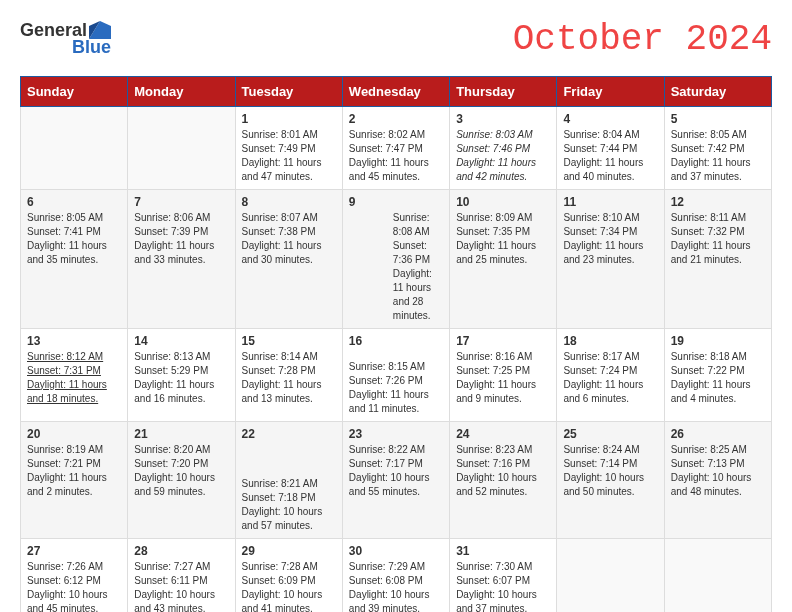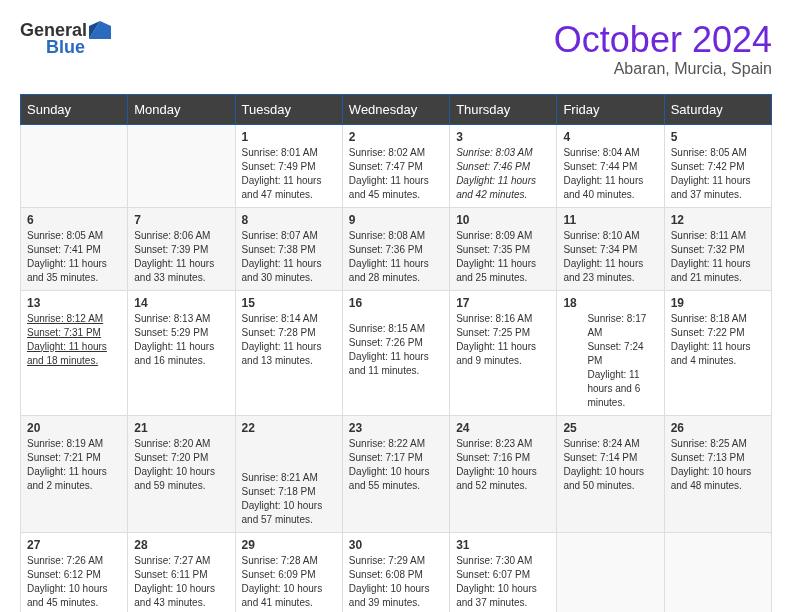--- a/index.html
+++ b/index.html
@@ -30,37 +30,38 @@
       font-size: 18px;
       font-weight: bold;
       color: #2a6bbf;
     }
     .title-block {
       text-align: right;
     }
     .month-title {
       font-size: 36px;
       font-weight: 300;
-      color: #6d28d9;
+      color: #ef4444;
       line-height: 1.1;
+      font-family: Liberation Mono, monospace;
     }
     .location-title {
       font-size: 16px;
       color: #555;
     }
     .calendar {
       width: 100%;
       border-collapse: collapse;
       border: 1px solid #ccc;
     }
     .calendar th {
-      background-color: #404040;
+      background-color: #b91c1c;
       color: #fff;
       font-size: 13px;
-      font-weight: normal;
+      font-weight: bold;
       padding: 7px 6px;
       text-align: left;
       border: 1px solid #1d5aa0;
     }
     .calendar td {
       width: 107px;
       vertical-align: top;
       padding: 5px 6px;
       font-size: 10.5px;
       color: #333;
@@ -86,34 +87,33 @@
     }
     .empty-cell {
       background-color: #f9f9f9 !important;
     }
   </style>
 </head>
 <body>
 
 <div class="header">
   <div class="logo">
-    <div style="display:flex; flex-direction:column; align-items:center;">
+    <div style="display:flex; flex-direction:column; align-items:flex-end;">
       <div style="display:flex; align-items:center;">
         <span class="logo-text-general">General</span>
         <svg width="22" height="18" viewBox="0 0 22 18" style="margin-left:2px; margin-top:-2px;">
           <polygon points="0,18 22,18 22,5 11,0" fill="#2a6bbf"></polygon>
           <polygon points="0,18 11,0 0,5" fill="#1a4a8f"></polygon>
         </svg>
       </div>
       <span class="logo-text-blue" style="margin-top:-4px;">Blue</span>
     </div>
   </div>
   <div class="title-block">
     <div class="month-title">October 2024</div>
-    <div class="location-title">Abaran, Murcia, Spain</div>
   </div>
 </div>
 
 <table class="calendar">
   <thead>
     <tr>
     <th>Sunday</th>
         <th>Monday</th>
         <th>Tuesday</th>
         <th>Wednesday</th>
@@ -171,21 +171,21 @@
 Daylight: 11 hours and 33 minutes.</div>
         </td>
         <td>
           <span class="day-num">8</span>
           <div class="cell-text" style="white-space: pre-line;">Sunrise: 8:07 AM
 Sunset: 7:38 PM
 Daylight: 11 hours and 30 minutes.</div>
         </td>
         <td>
           <span class="day-num">9</span>
-          <div class="cell-text" style="white-space: pre-line;">Sunrise: 8:08 AM
+          <div class="cell-text" style="white-space: pre-line; margin-left: 44px;">Sunrise: 8:08 AM
 Sunset: 7:36 PM
 Daylight: 11 hours and 28 minutes.</div>
         </td>
         <td>
           <span class="day-num">10</span>
           <div class="cell-text" style="white-space: pre-line;">Sunrise: 8:09 AM
 Sunset: 7:35 PM
 Daylight: 11 hours and 25 minutes.</div>
         </td>
         <td>
@@ -227,21 +227,21 @@
 Daylight: 11 hours and 11 minutes.</div>
         </td>
         <td>
           <span class="day-num">17</span>
           <div class="cell-text" style="white-space: pre-line;">Sunrise: 8:16 AM
 Sunset: 7:25 PM
 Daylight: 11 hours and 9 minutes.</div>
         </td>
         <td>
           <span class="day-num">18</span>
-          <div class="cell-text" style="white-space: pre-line; margin-left: 24px;">Sunrise: 8:17 AM
+          <div class="cell-text" style="white-space: pre-line;">Sunrise: 8:17 AM
 Sunset: 7:24 PM
 Daylight: 11 hours and 6 minutes.</div>
         </td>
         <td>
           <span class="day-num">19</span>
           <div class="cell-text" style="white-space: pre-line;">Sunrise: 8:18 AM
 Sunset: 7:22 PM
 Daylight: 11 hours and 4 minutes.</div>
         </td>
       </tr>

